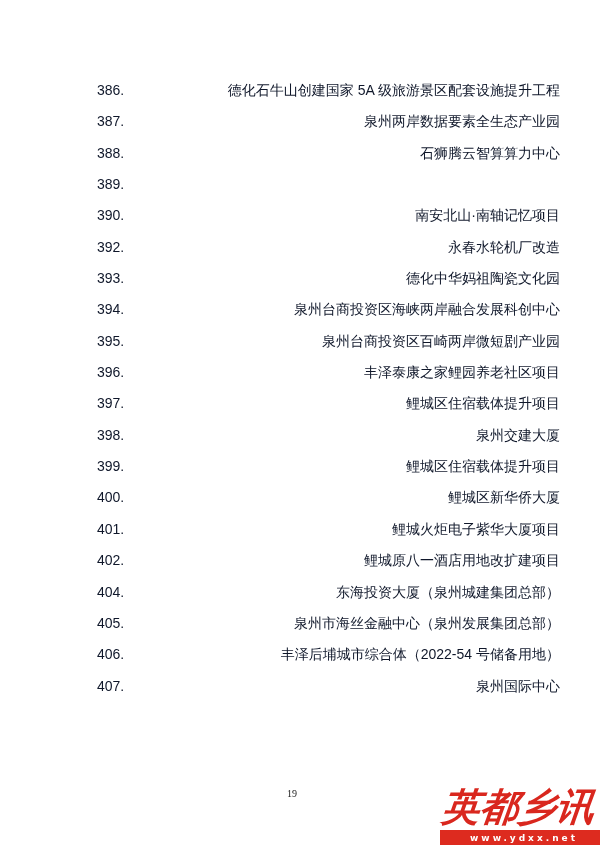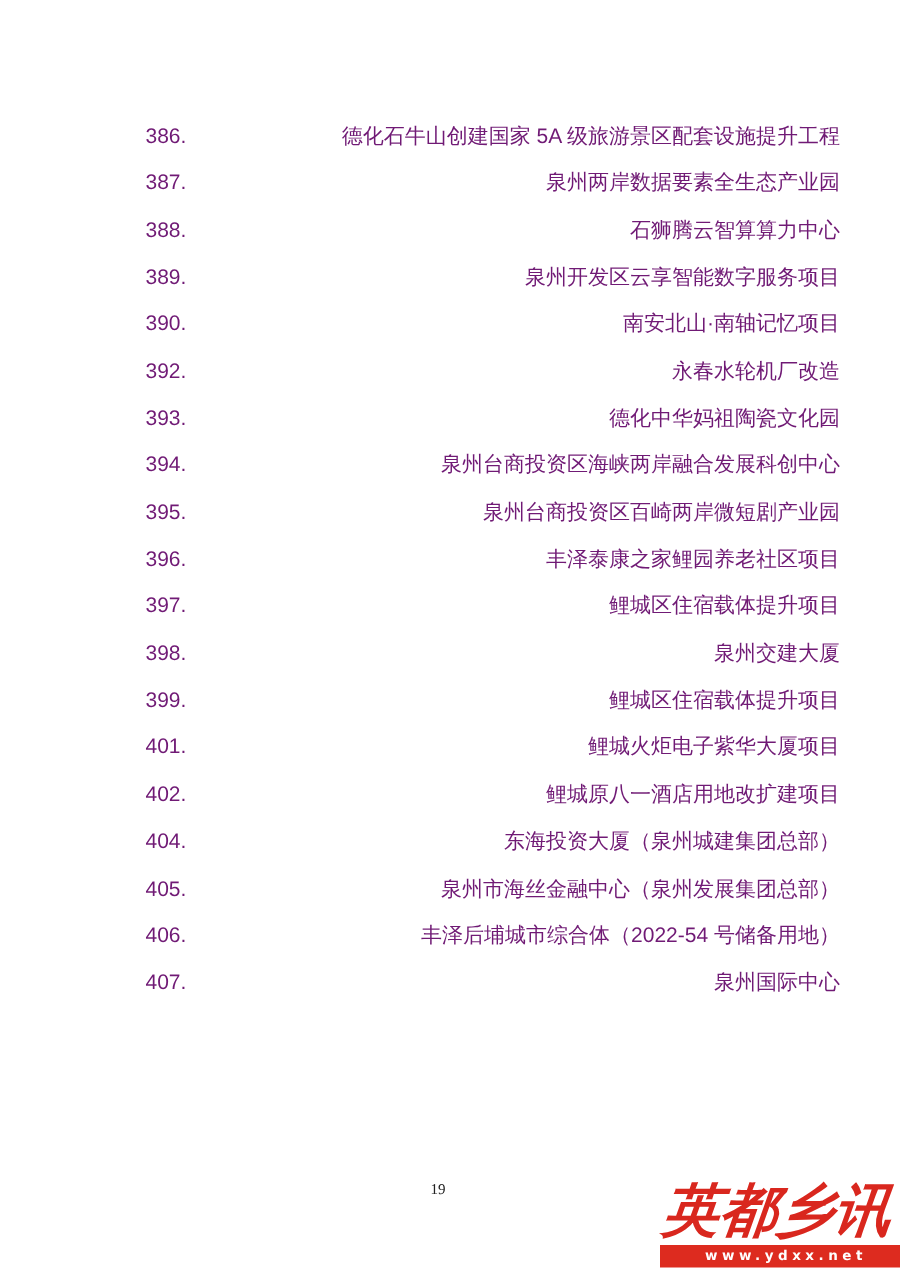--- a/index.html
+++ b/index.html
@@ -21,21 +21,21 @@
     top: 81px;
     left: 97px;
     right: 40px;
   }
   .row {
     display: flex;
     align-items: flex-start;
     height: 31.35px;
     font-size: 14px;
     line-height: 19px;
-    color: #701a75;
+    color: #0f172a;
   }
   .row .num {
     width: 45px;
     flex-shrink: 0;
   }
   .row .txt {
     flex: 1;
     white-space: nowrap;
     text-align: right;
   }
@@ -100,21 +100,20 @@
         <span class="txt">泉州两岸数据要素全生态产业园</span>
       </div>
 
       <div class="row">
         <span class="num">388.</span>
         <span class="txt">石狮腾云智算算力中心</span>
       </div>
 
       <div class="row">
         <span class="num">389.</span>
-        <span class="txt">泉州开发区云享智能数字服务项目</span>
       </div>
 
       <div class="row">
         <span class="num">390.</span>
         <span class="txt">南安北山·南轴记忆项目</span>
       </div>
 
 
       <div class="row">
         <span class="num">392.</span>
@@ -149,20 +148,24 @@
       <div class="row">
         <span class="num">398.</span>
         <span class="txt">泉州交建大厦</span>
       </div>
 
       <div class="row">
         <span class="num">399.</span>
         <span class="txt">鲤城区住宿载体提升项目</span>
       </div>
 
+      <div class="row">
+        <span class="num">400.</span>
+        <span class="txt">鲤城区新华侨大厦</span>
+      </div>
 
       <div class="row">
         <span class="num">401.</span>
         <span class="txt">鲤城火炬电子紫华大厦项目</span>
       </div>
 
       <div class="row">
         <span class="num">402.</span>
         <span class="txt">鲤城原八一酒店用地改扩建项目</span>
       </div>

